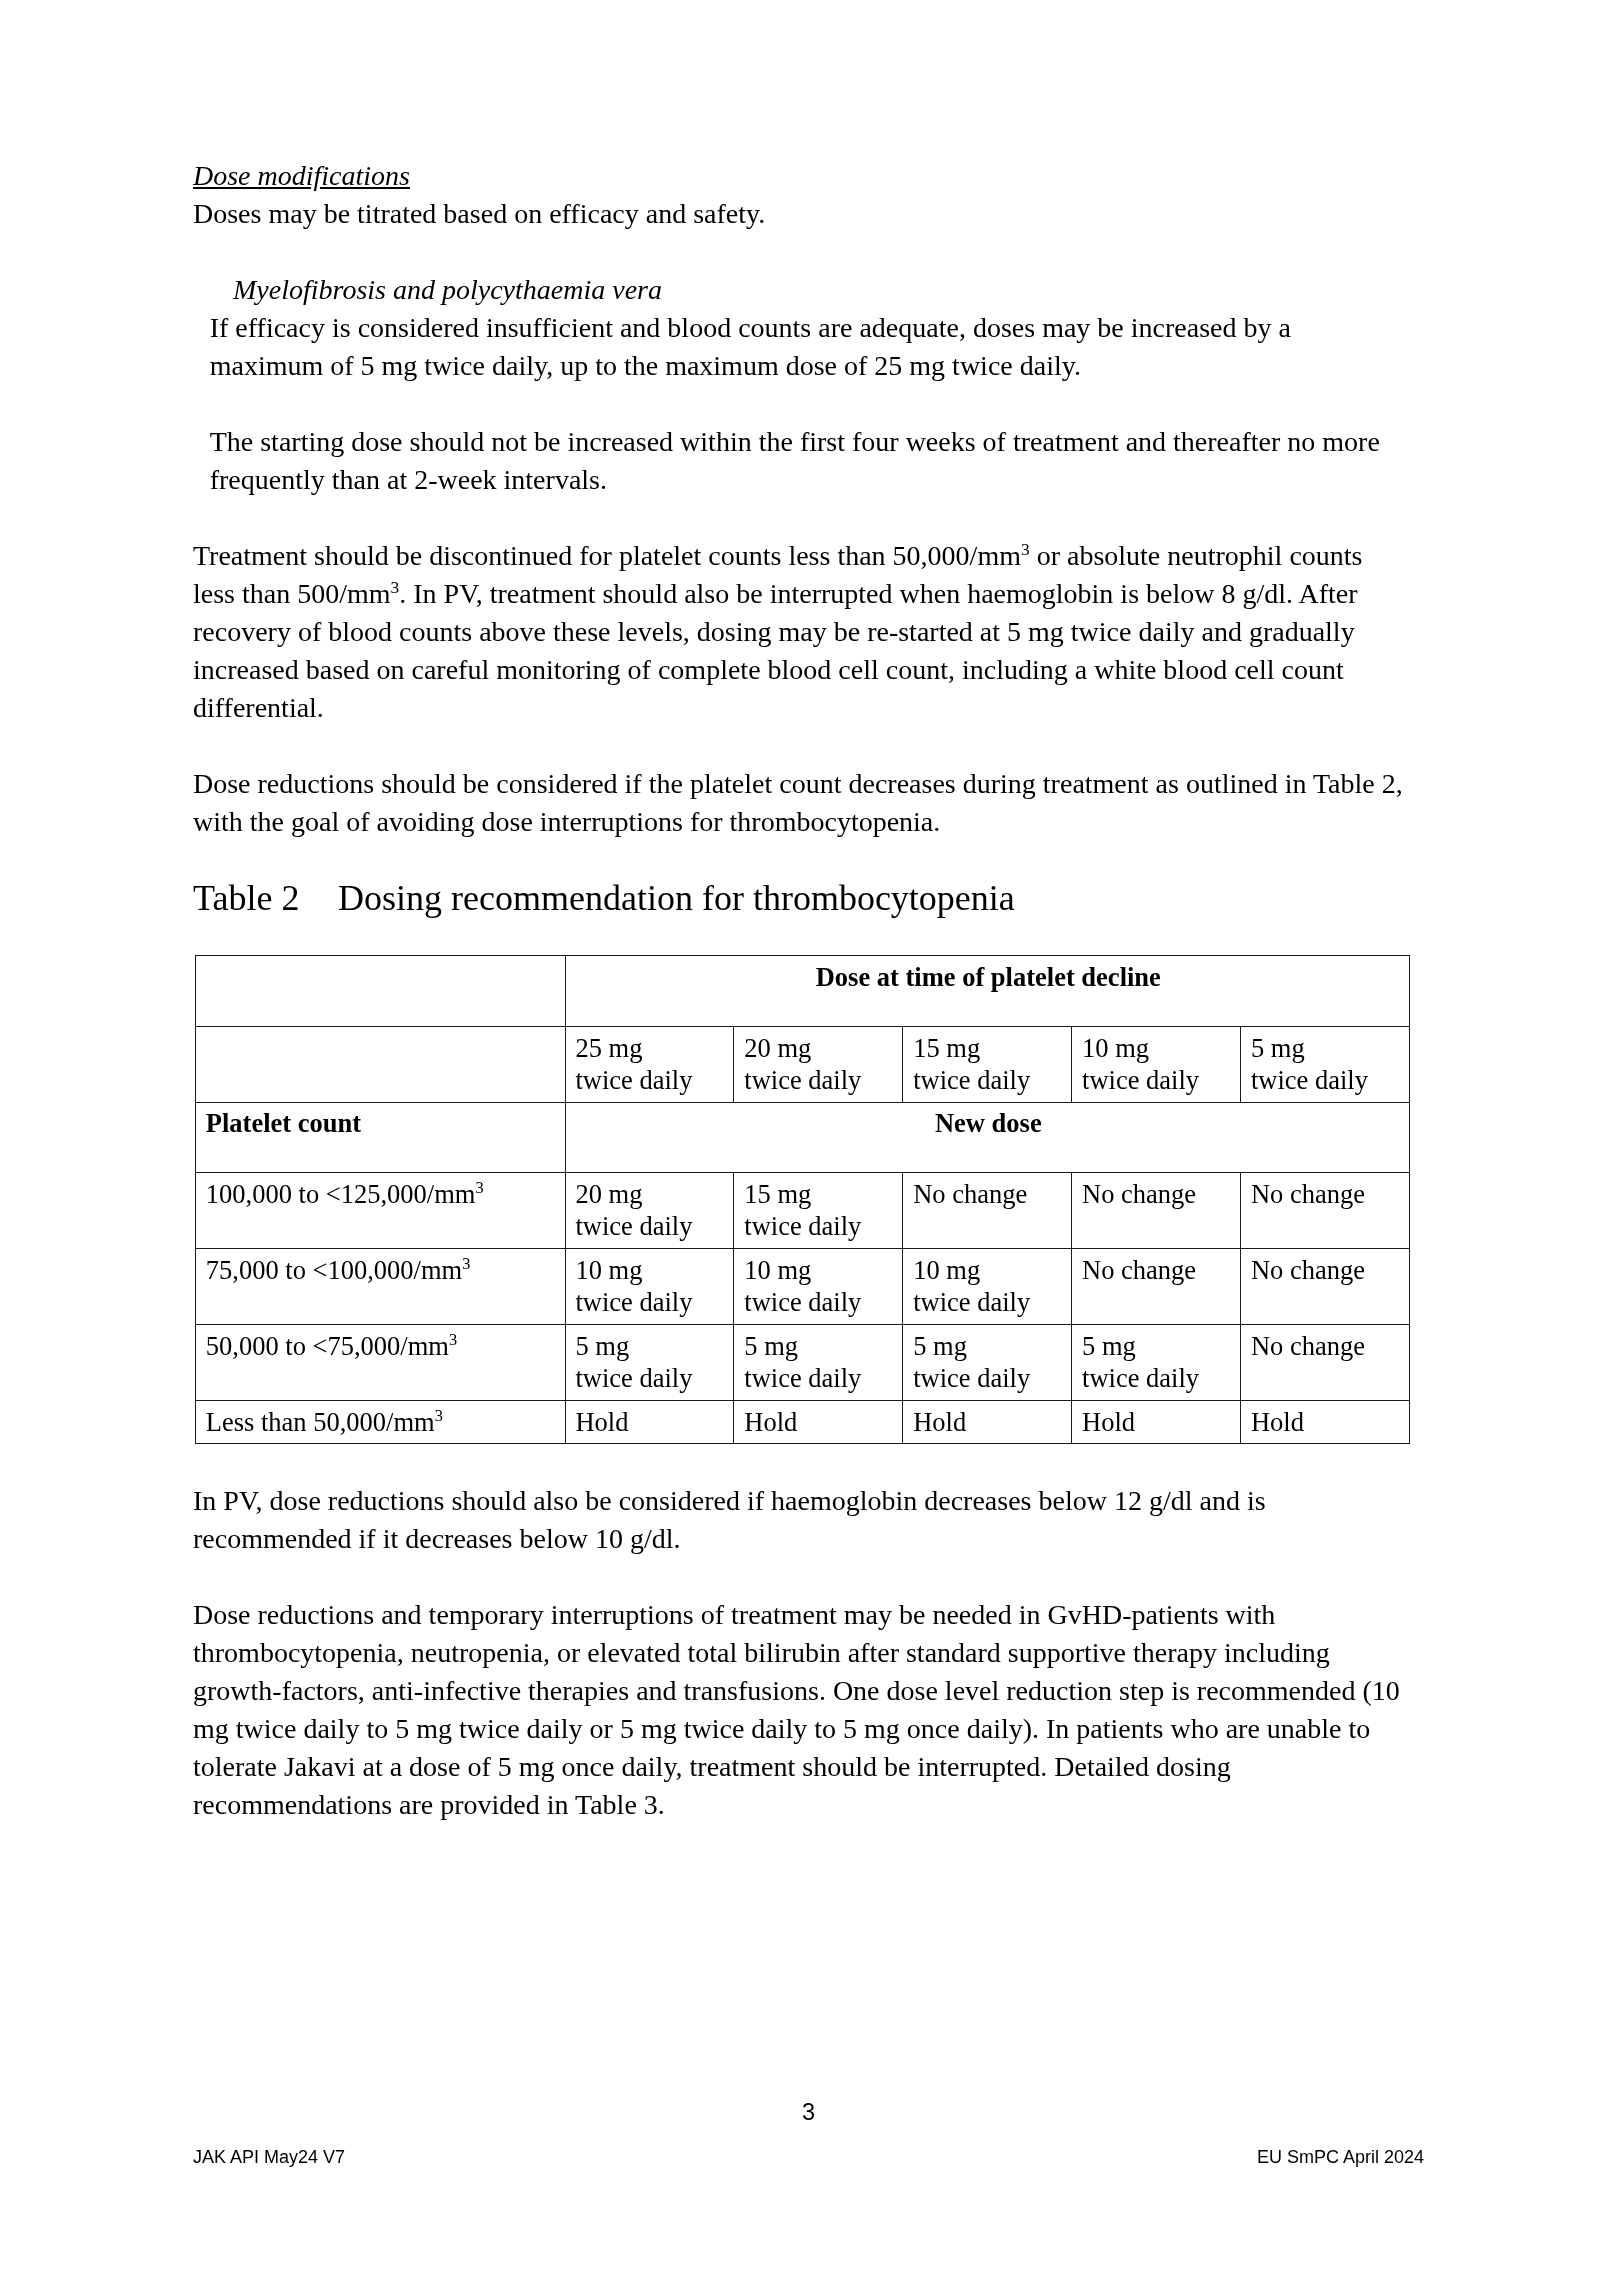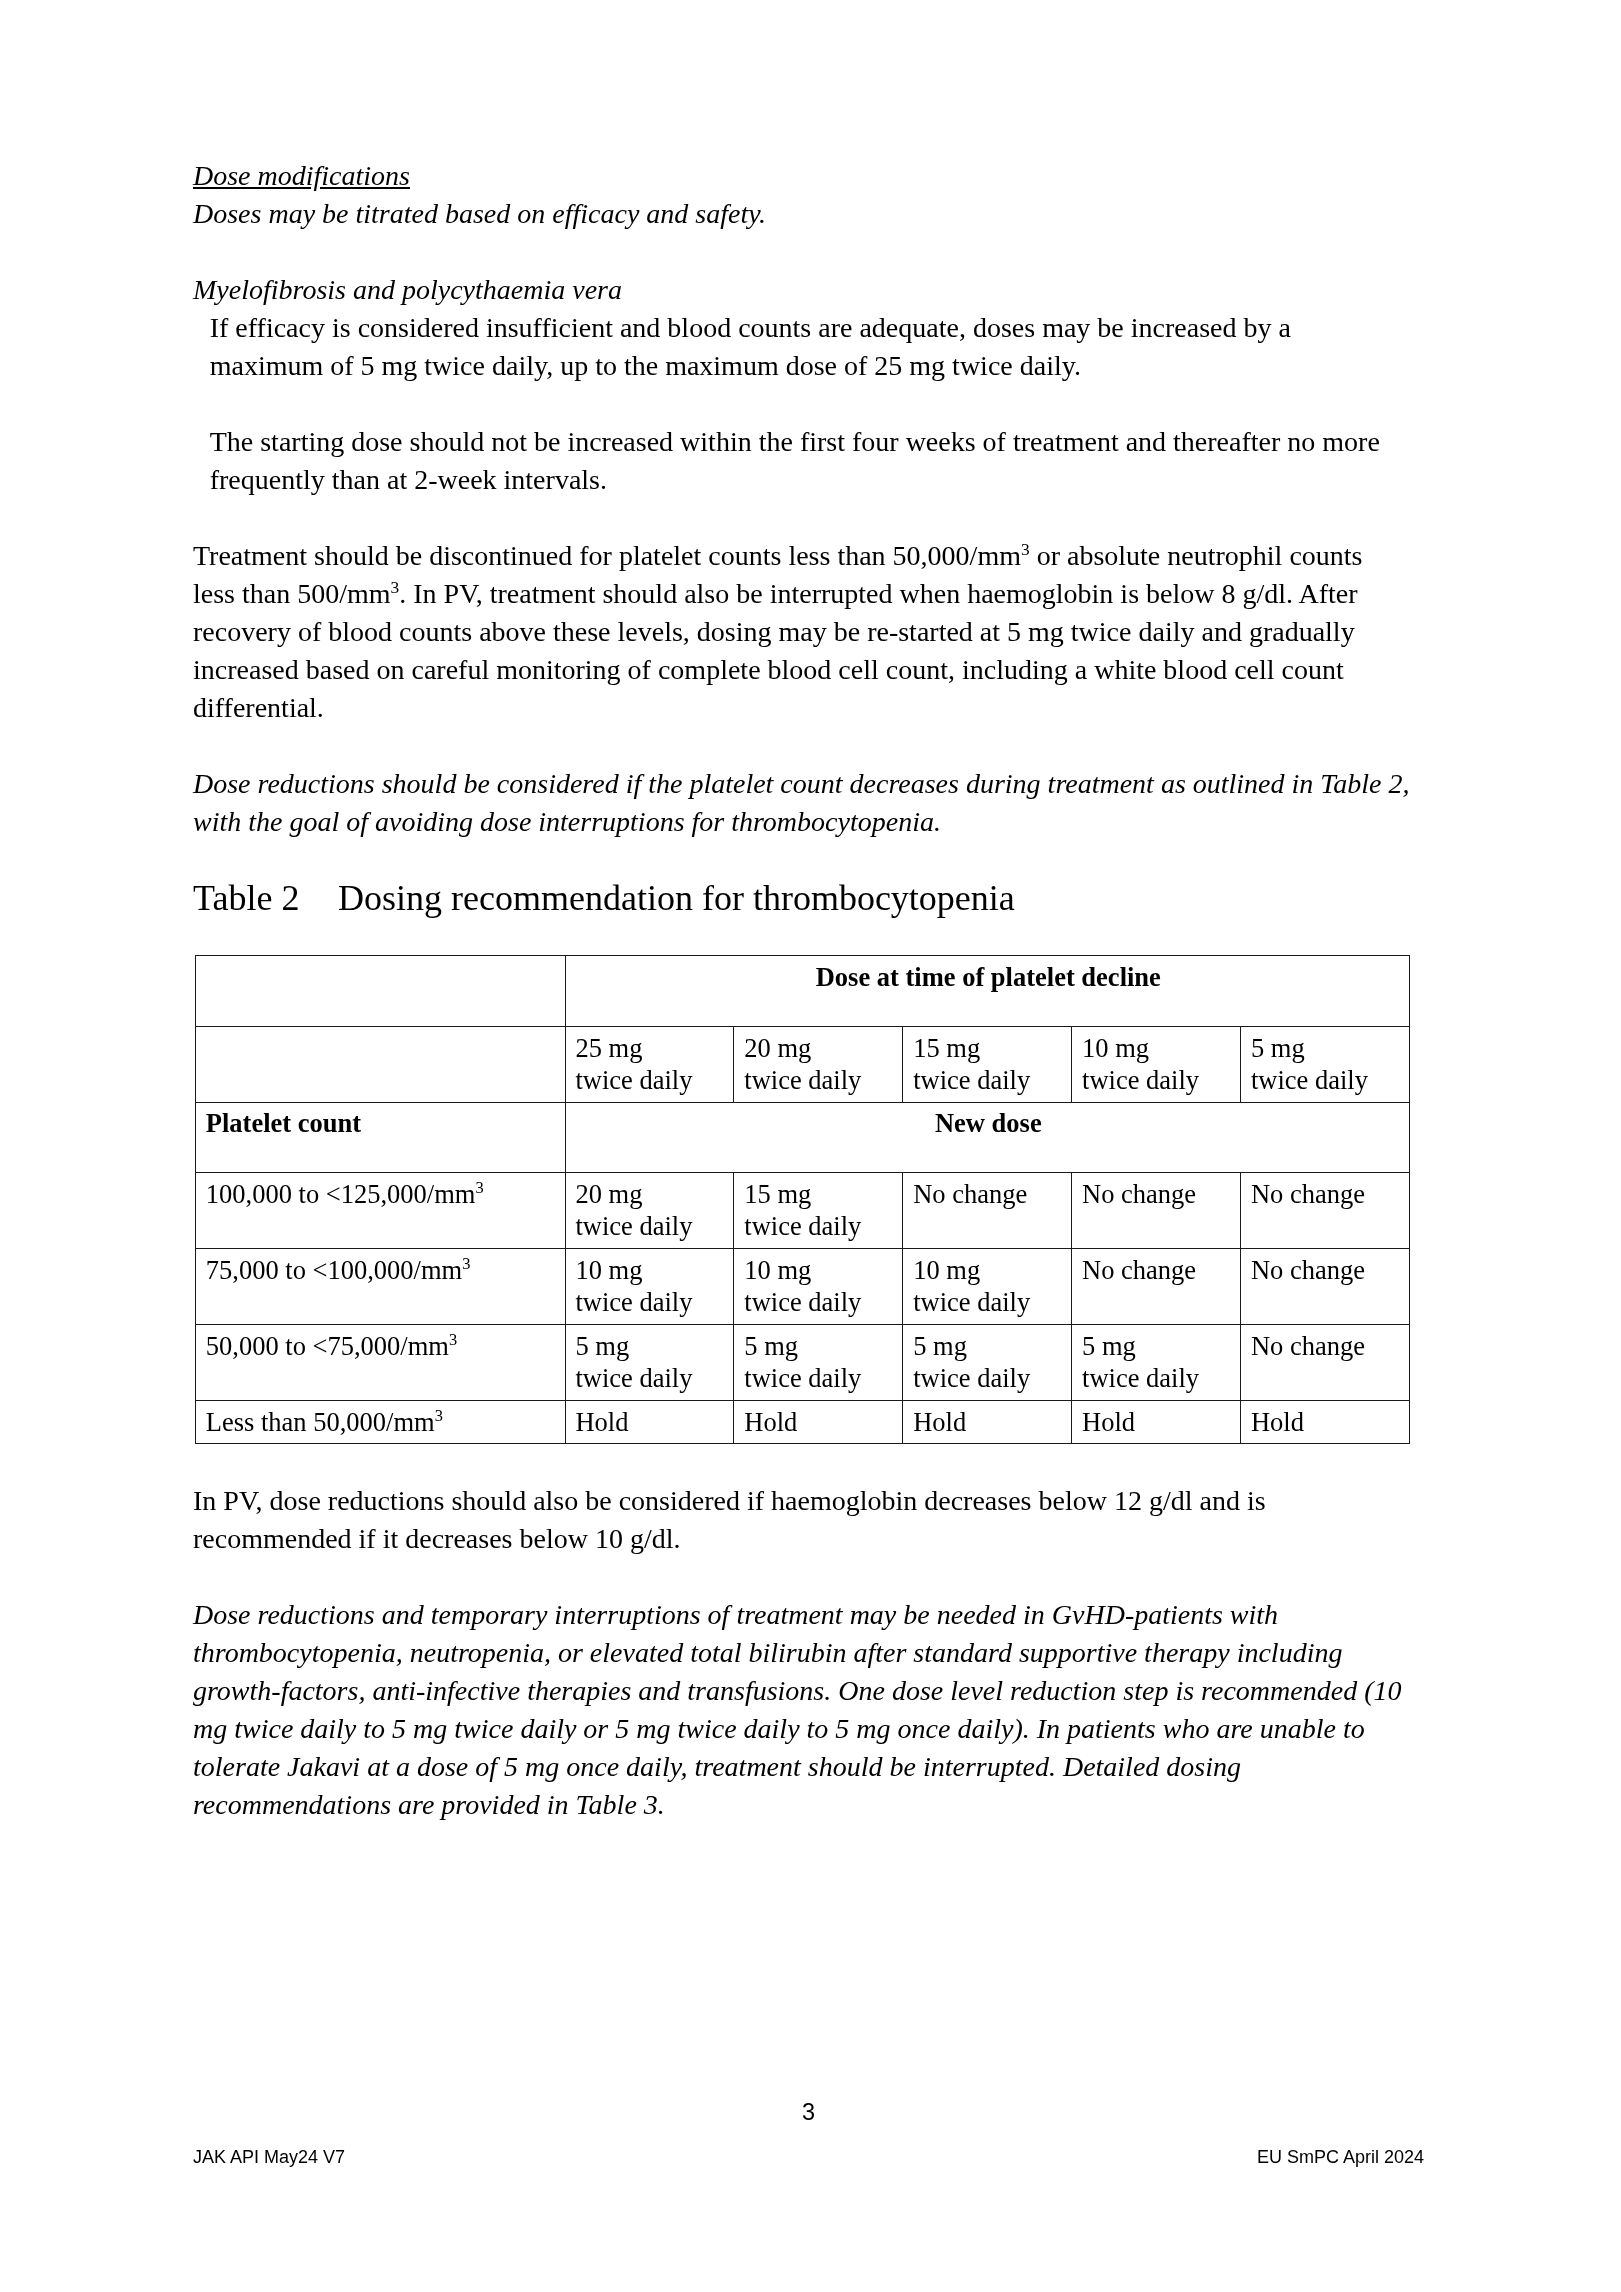--- a/index.html
+++ b/index.html
@@ -34,30 +34,31 @@
   .heading-underline {
     font-style: italic;
     text-decoration: underline;
     font-size: 28px;
     line-height: 38px;
   }
   .heading-italic {
     font-style: italic;
     font-size: 28px;
     line-height: 38px;
+    margin-left: 40px;
   }
   .spacer-line {
     height: 38px;
   }
   .indent {
     padding-left: 16.7px;
   }
   .w-narrow { width: 1171px; }
   .w-mid { width: 1201px; }
-  .w-wide { width: 1231px; font-style: italic; }
+  .w-wide { width: 1231px; }
 
   .table-caption {
     font-weight: normal;
     font-size: 36px;
     line-height: 38px;
     display: flex;
   }
   .table-caption .cap-num {
     width: 145px;
     flex: 0 0 145px;

